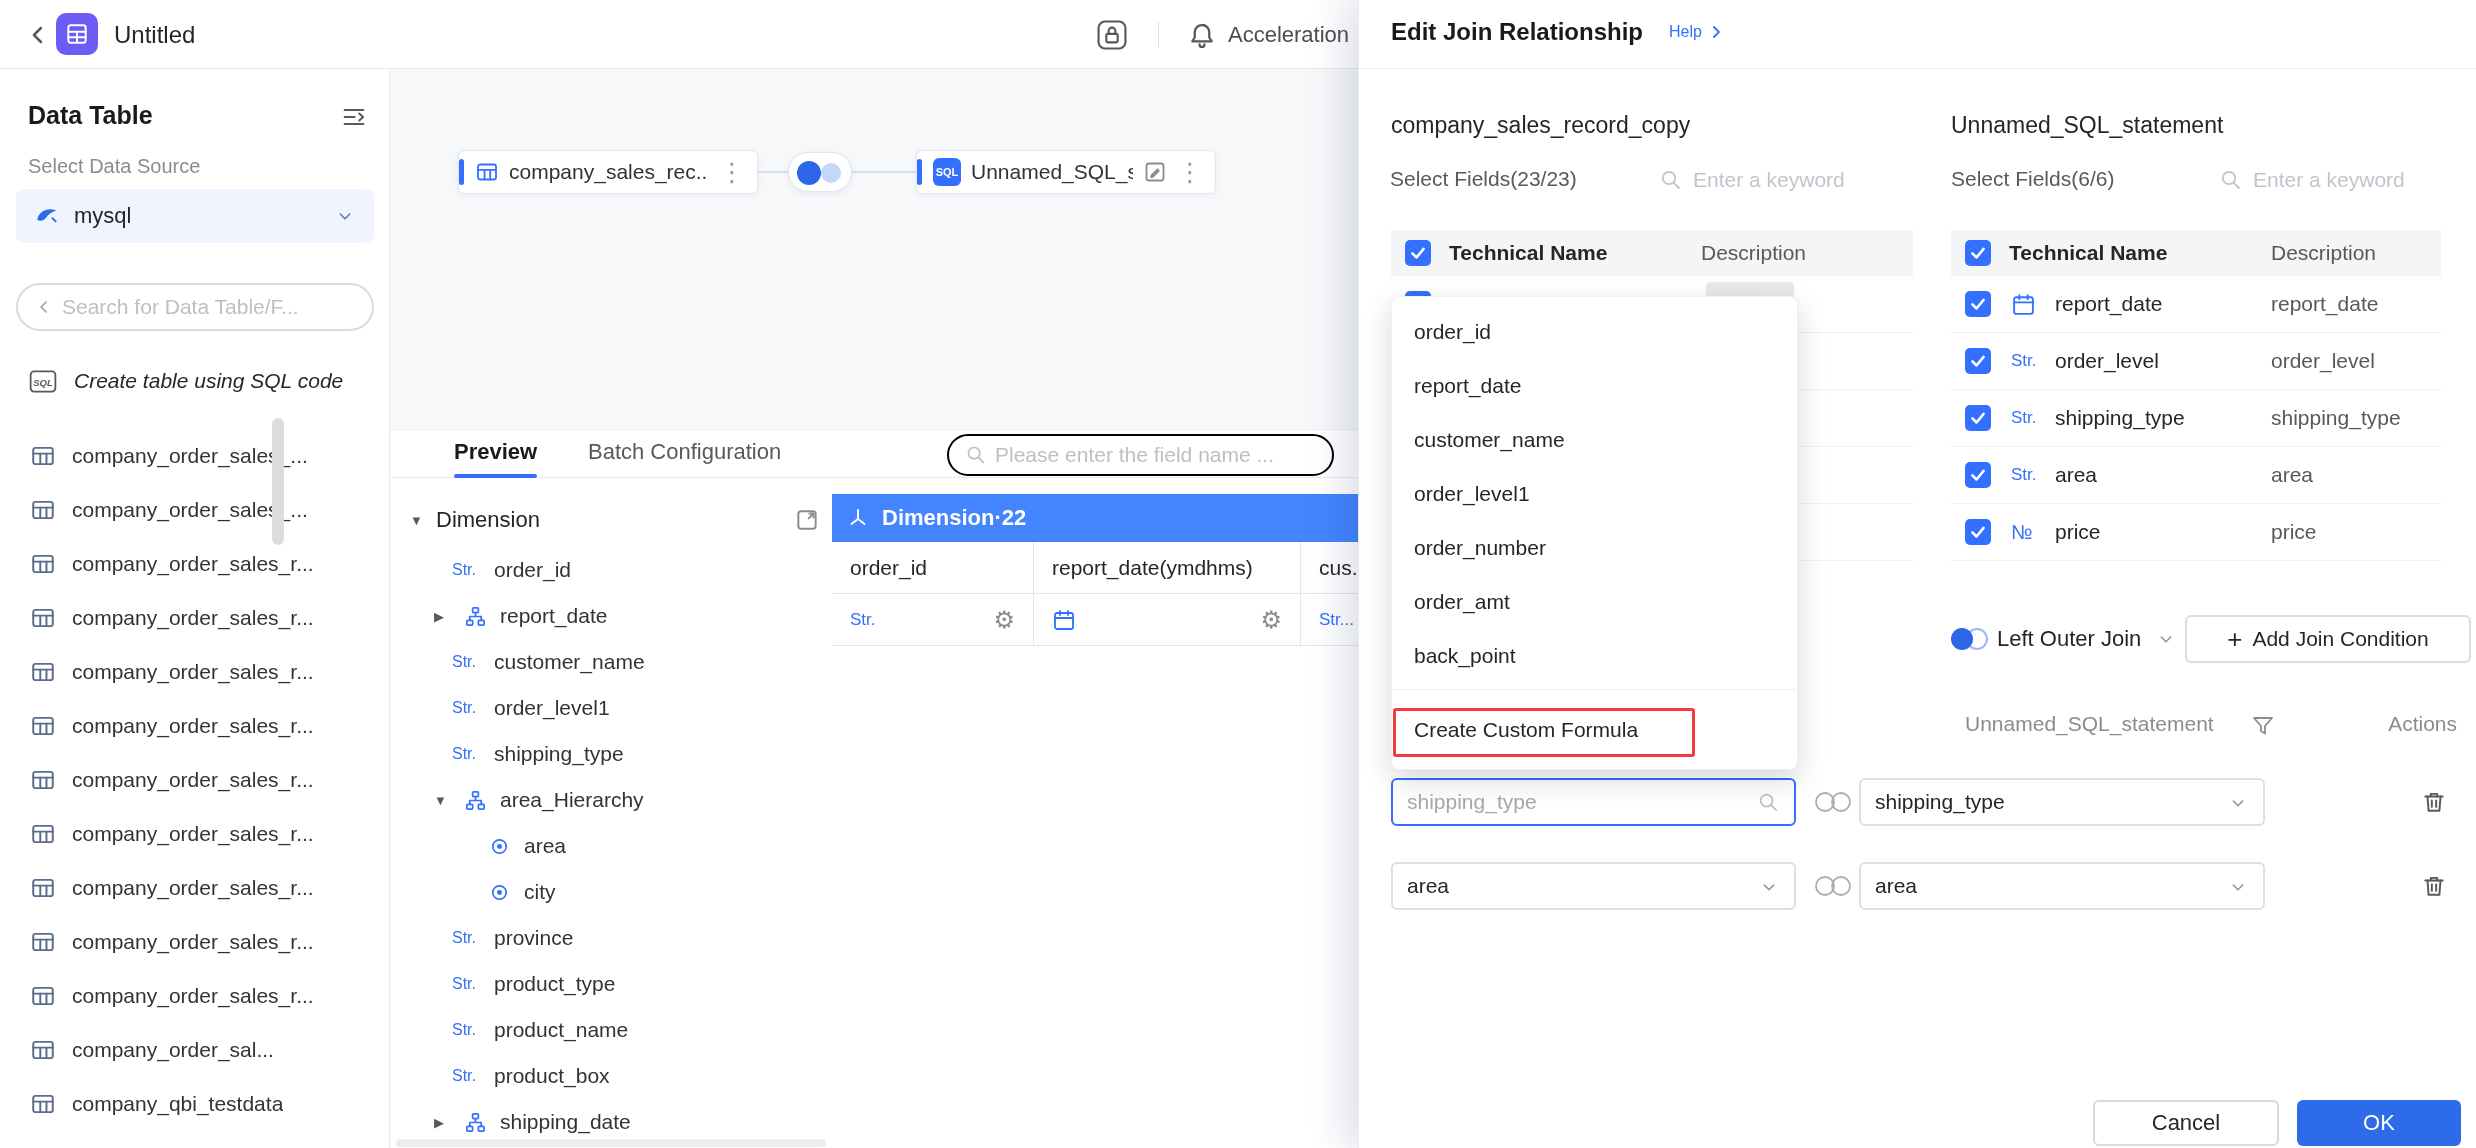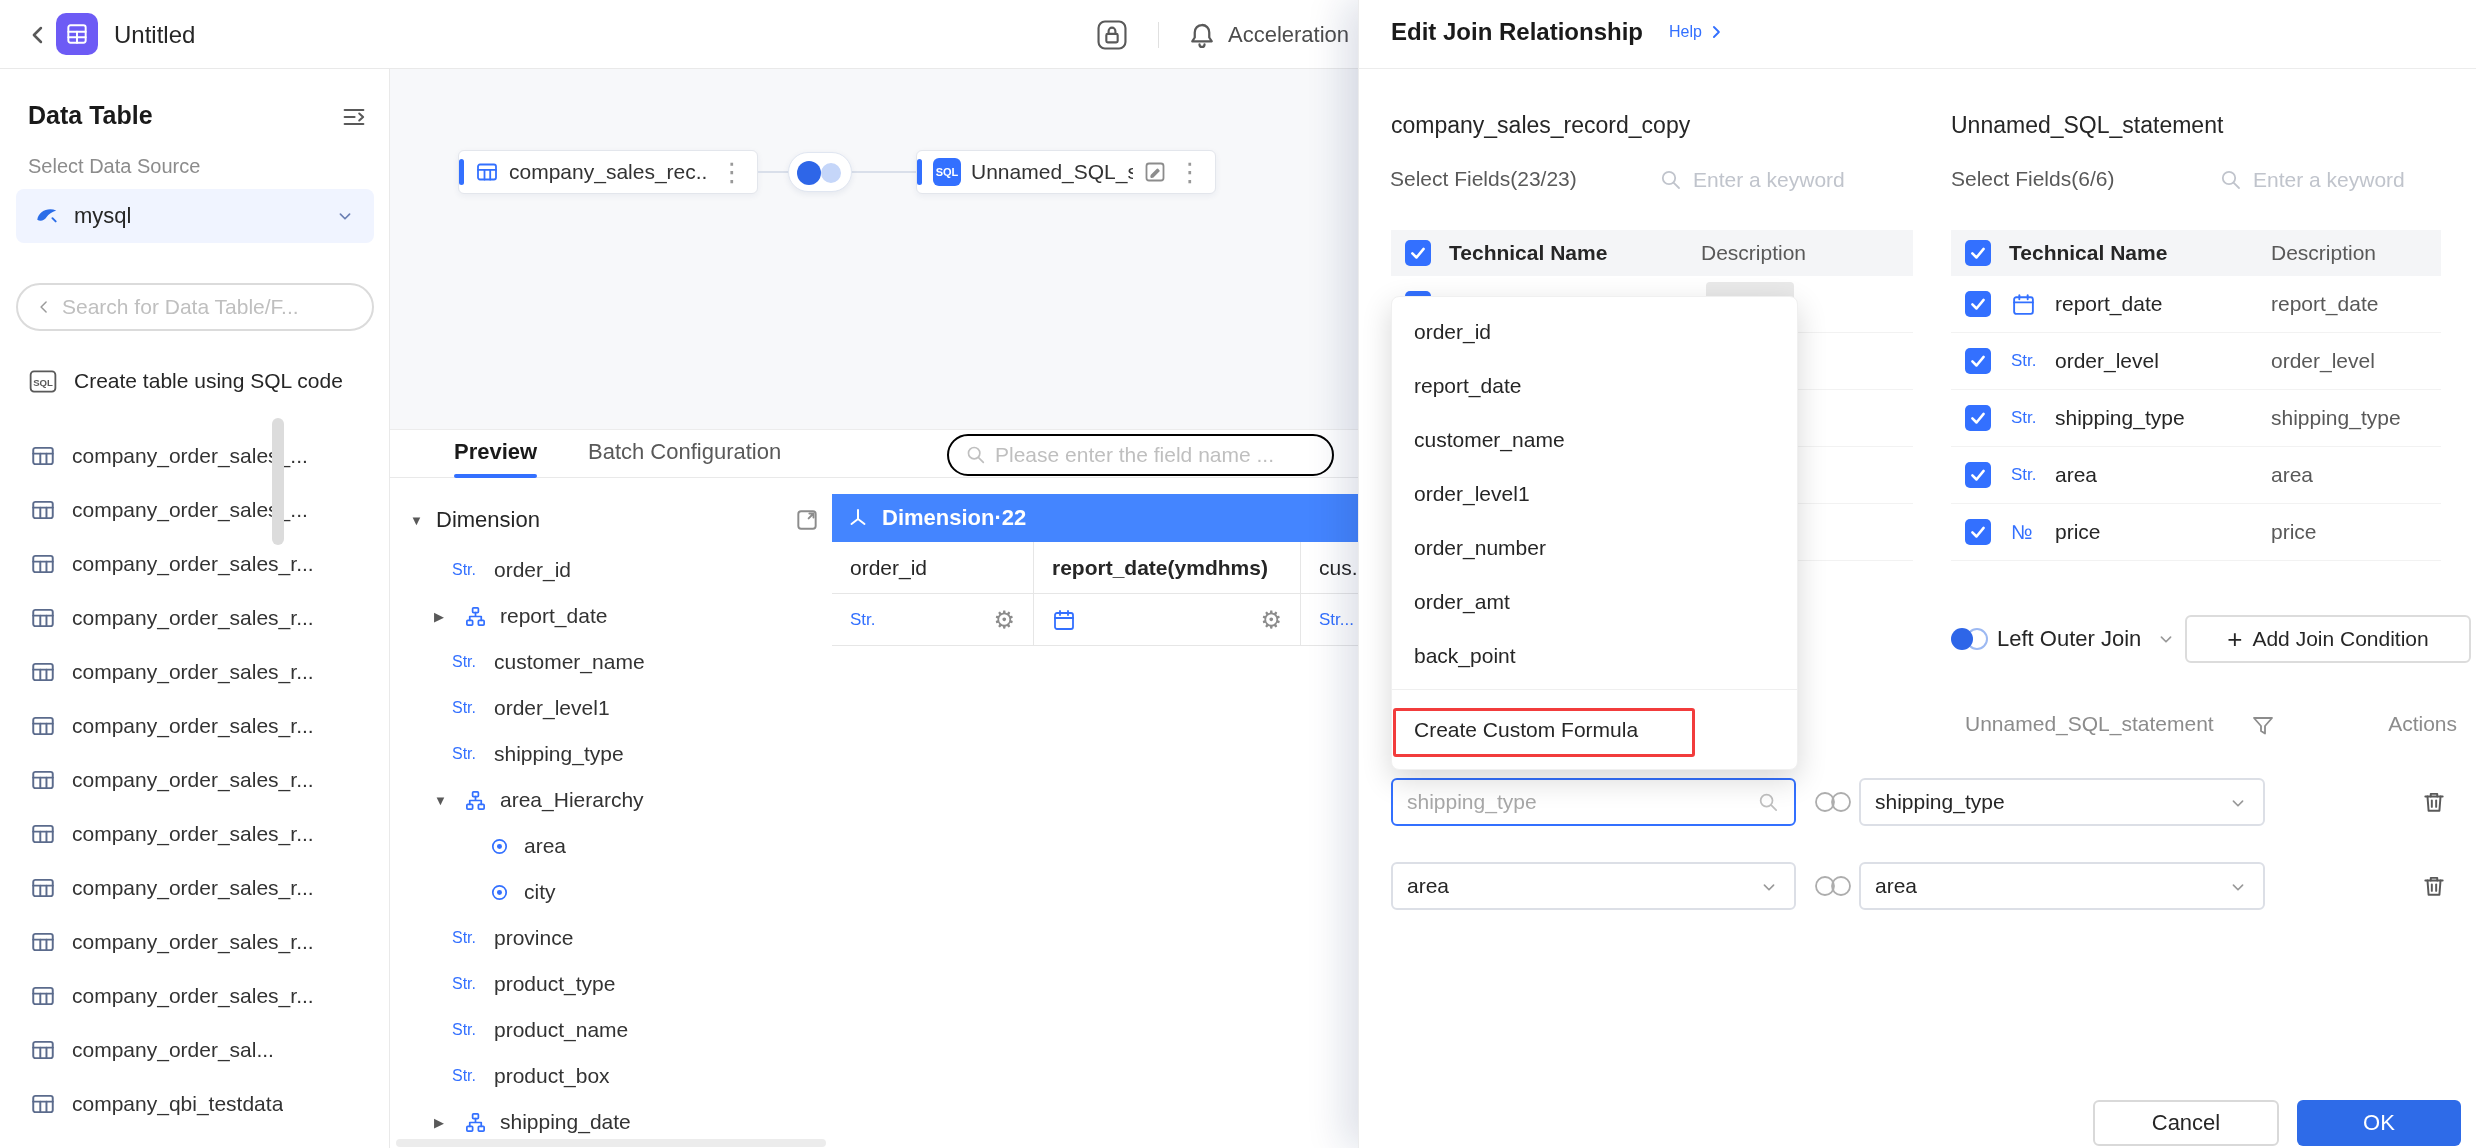--- a/index.html
+++ b/index.html
@@ -17,21 +17,21 @@
 
   
   .sidebar { position:absolute; left:0; top:69px; width:390px; height:1079px; background:#fff; border-right:1px solid #E9E9E9; z-index:5; }
   .sb-title { position:absolute; left:28px; top:32px; font-size:25px; font-weight:700; color:#1a1a1a; }
   .sb-sub { position:absolute; left:28px; top:86px; font-size:20px; color:#8C8C8C; }
   .ds-select { position:absolute; left:16px; top:120px; width:358px; height:54px; background:#F0F4FF; border-radius:8px; display:flex; align-items:center; padding:0 18px; }
   .ds-select .lbl { font-size:22px; color:#262626; margin-left:14px; flex:1; }
   .sb-search { position:absolute; left:16px; top:214px; width:358px; height:48px; border:2px solid #DBDBDB; border-radius:26px; display:flex; align-items:center; padding:0 16px; color:#9b9b9b; }
   .sb-search input { border:none; outline:none; background:transparent; font-size:21px; color:#595959; flex:1; margin-left:8px; font-family:inherit; }
   .sb-search input::placeholder { color:#BFBFBF; }
-  .create-sql { position:absolute; left:28px; top:288px; height:48px; display:flex; align-items:center; gap:16px; font-size:21px; color:#262626; }
+  .create-sql { position:absolute; left:28px; top:288px; height:48px; display:flex; align-items:center; gap:16px; font-size:21px; color:#262626;font-style:italic; }
   .tbl-list { position:absolute; left:0; top:360px; width:390px; }
   .tbl-row { height:54px; display:flex; align-items:center; padding-left:30px; gap:16px; color:#5B6B8C; }
   .tbl-row .nm { font-size:21px; color:#333; white-space:nowrap; overflow:hidden; }
   .sb-scroll { position:absolute; left:272px; top:349px; width:12px; height:127px; border-radius:6px; background:#DCDCDC; }
 
   
   .canvas { position:absolute; left:390px; top:69px; width:2086px; height:1079px; background:#fff; }
   .node-area { position:absolute; left:0; top:0; width:2086px; height:361px; background:#F7F8FA; border-bottom:1px solid #ECECEC; }
   .join-node { position:absolute; top:81px; width:300px; height:44px; background:#fff; border:1px solid #E3E6EC; border-radius:6px; box-shadow:0 2px 6px rgba(30,50,100,.06); display:flex; align-items:center; padding:0 12px 0 16px; gap:10px; }
   .join-node::before { content:""; position:absolute; left:0; top:8px; bottom:8px; width:5px; border-radius:3px; background:#3370FF; }
@@ -61,21 +61,21 @@
   .tree-item.noarrow { padding-left:62px; }
   .tree-item.lvl2 { padding-left:98px; }
   .t-str { font-size:16px; color:#3370FF; width:42px; flex:0 0 auto; }
   .t-ico { color:#3370FF; width:36px; flex:0 0 auto; }
   .tree-item .lbl { font-size:21px; color:#333; }
 
   .pv-table { position:absolute; left:442px; top:425px; width:560px; }
   .pv-head { height:48px; background:#4485FF; color:#fff; display:flex; align-items:center; padding:0 14px; gap:12px; }
   .pv-head .nm { font-size:22px; font-weight:700; }
   .pv-cols, .pv-types { display:flex; height:52px; border-bottom:1px solid #E6E6E6; background:#fff; }
-  .pv-c1 { width:201px; } .pv-c2 { width:267px; border-left:1px solid #E6E6E6;font-weight:bold; } .pv-c3 { width:92px; border-left:1px solid #E6E6E6; }
+  .pv-c1 { width:201px; } .pv-c2 { width:267px; border-left:1px solid #E6E6E6; } .pv-c3 { width:92px; border-left:1px solid #E6E6E6; }
   .pv-cell { display:flex; align-items:center; padding:0 18px; font-size:21px; color:#262626; overflow:hidden; white-space:nowrap; }
   .pv-type { color:#3370FF; font-size:17px; }
   .gear { color:#8C8C8C; font-size:24px; margin-left:auto; }
   .h-scroll { position:absolute; left:6px; top:1070px; width:430px; height:8px; border-radius:4px; background:#ECECEC; }
 
   
   .panel { position:absolute; left:1358px; top:0; width:1118px; height:1148px; background:#fff; box-shadow:-14px 0 36px rgba(15,35,95,.14); border-left:1px solid #ECECEC; z-index:40; }
   .p-head { position:absolute; left:32px; top:18px; display:flex; align-items:center; gap:26px; }
   .p-head .ttl { font-size:24px; font-weight:700; color:#1a1a1a; }
   .p-help { display:flex; align-items:center; gap:4px; color:#3370FF; font-size:16px; }

